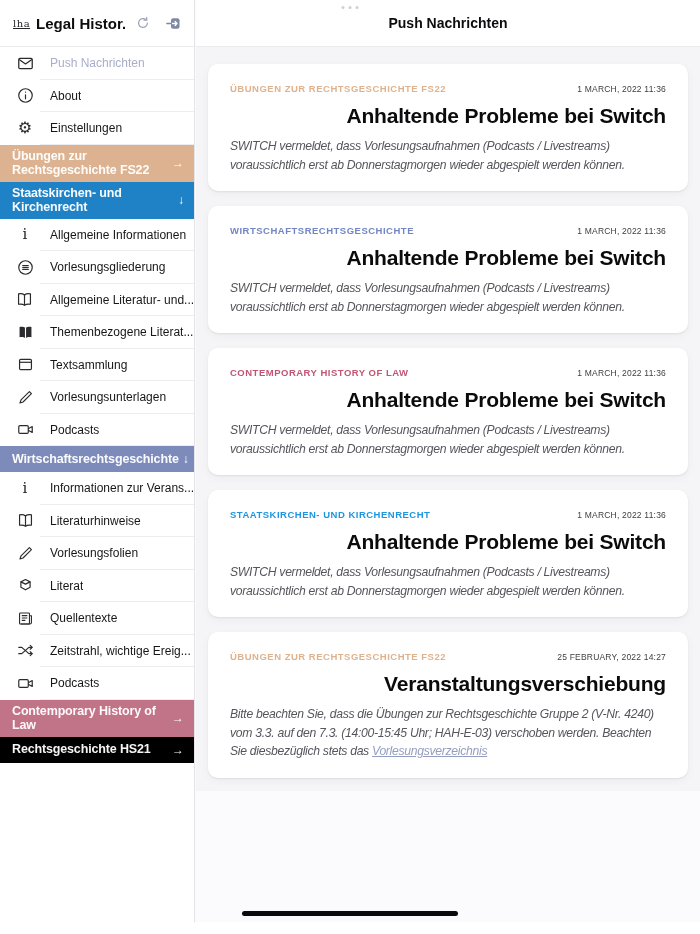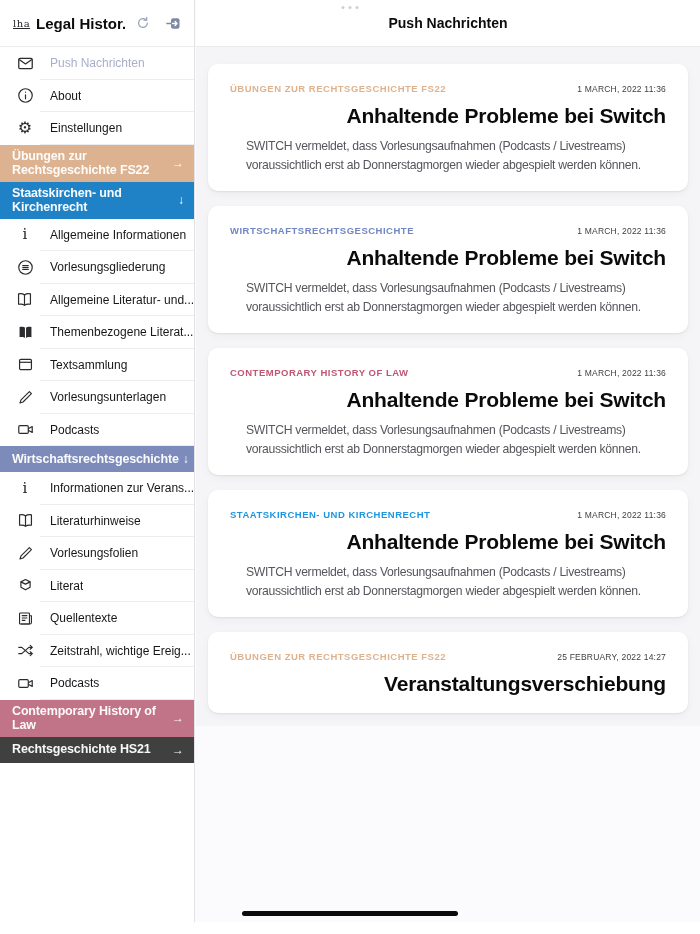--- a/index.html
+++ b/index.html
@@ -26,21 +26,21 @@
   .main{position:absolute;left:196px;top:0;right:0;height:100%;background:#fbfbfd;}
   .main-header{height:47px;background:#fff;border-bottom:1px solid #ebebee;display:flex;align-items:center;justify-content:center;box-sizing:border-box;}
   .main-title{font-size:14px;font-weight:700;color:#0d0d10;}
   .cards{background:#f5f5f7;padding:17px 12px 13px;}
   .card{background:#fff;border-radius:10px;padding:19px 22px 17px;margin-bottom:15px;box-shadow:0 1px 2px rgba(0,0,0,.07),0 3px 10px rgba(0,0,0,.04);}
   .card:last-child{margin-bottom:0;}
   .card-top{display:flex;justify-content:space-between;align-items:baseline;}
   .card-cat{font-size:9.5px;font-weight:700;letter-spacing:.5px;}
   .card-date{font-size:8.5px;font-weight:400;color:#3e4044;letter-spacing:.2px;white-space:nowrap;margin-left:12px;}
   .card-title{font-size:21px;font-weight:700;color:#0b0b0d;margin:10px 0 0;letter-spacing:-.2px;text-align:right;}
-  .card-body{font-size:12.2px;line-height:18.5px;color:#55565c;margin:9px 16px 0;letter-spacing:-.3px;}
+  .card-body{font-size:12.2px;line-height:18.5px;color:#55565c;margin:9px 0 0;letter-spacing:-.3px;font-style:italic;}
   .card-link{color:#949dbe;text-decoration:underline;cursor:pointer;}
 
   
   .mt-dots{position:absolute;top:6px;left:50%;transform:translateX(-50%);display:flex;gap:4px;z-index:5;}
   .mt-dots i{width:3px;height:3px;border-radius:50%;background:#cfcfd4;}
   .home-bar{position:absolute;bottom:6px;left:50%;transform:translateX(-50%);width:216px;height:5px;border-radius:3px;background:#0a0a0a;z-index:5;}
 
   svg.ic{display:block;}
 </style>
 </head>
@@ -234,21 +234,21 @@
           </svg>
       </span>
       <span class="nav-label">Podcasts</span>
     </div>
 
     <div class="band" style="background: rgb(193, 115, 135);">
       <span class="band-label">Contemporary History of Law</span>
       <span class="band-arrow">→</span>
     </div>
 
-    <div class="band" style="background: #404040;">
+    <div class="band" style="background: #000000;">
       <span class="band-label">Rechtsgeschichte HS21</span>
       <span class="band-arrow">→</span>
     </div>
   </aside>
 
   <main class="main">
     <div class="main-header">
       <span class="main-title">Push Nachrichten</span>
     </div>
 
@@ -289,19 +289,20 @@
         <h2 class="card-title">Anhaltende Probleme bei Switch</h2>
         <p class="card-body"><span>SWITCH vermeldet, dass Vorlesungsaufnahmen (Podcasts / Livestreams) voraussichtlich erst ab Donnerstagmorgen wieder abgespielt werden können.</span><a class="card-link"></a></p>
       </article>
 
       <article class="card">
         <div class="card-top">
           <span class="card-cat" style="color: rgb(223, 178, 142);">ÜBUNGEN ZUR RECHTSGESCHICHTE FS22</span>
           <span class="card-date">25 FEBRUARY, 2022 14:27</span>
         </div>
         <h2 class="card-title">Veranstaltungsverschiebung</h2>
+        <p class="card-body"><span>Bitte beachten Sie, dass die Übungen zur Rechtsgeschichte Gruppe 2 (V-Nr. 4240) vom 3.3. auf den 7.3. (14:00-15:45 Uhr; HAH-E-03) verschoben werden. Beachten Sie diesbezüglich stets das </span><a class="card-link">Vorlesungsverzeichnis</a></p>
       </article>
 
     </div>
   </main>
 
   <div class="home-bar"></div>
 </div>
 
 </body></html>

